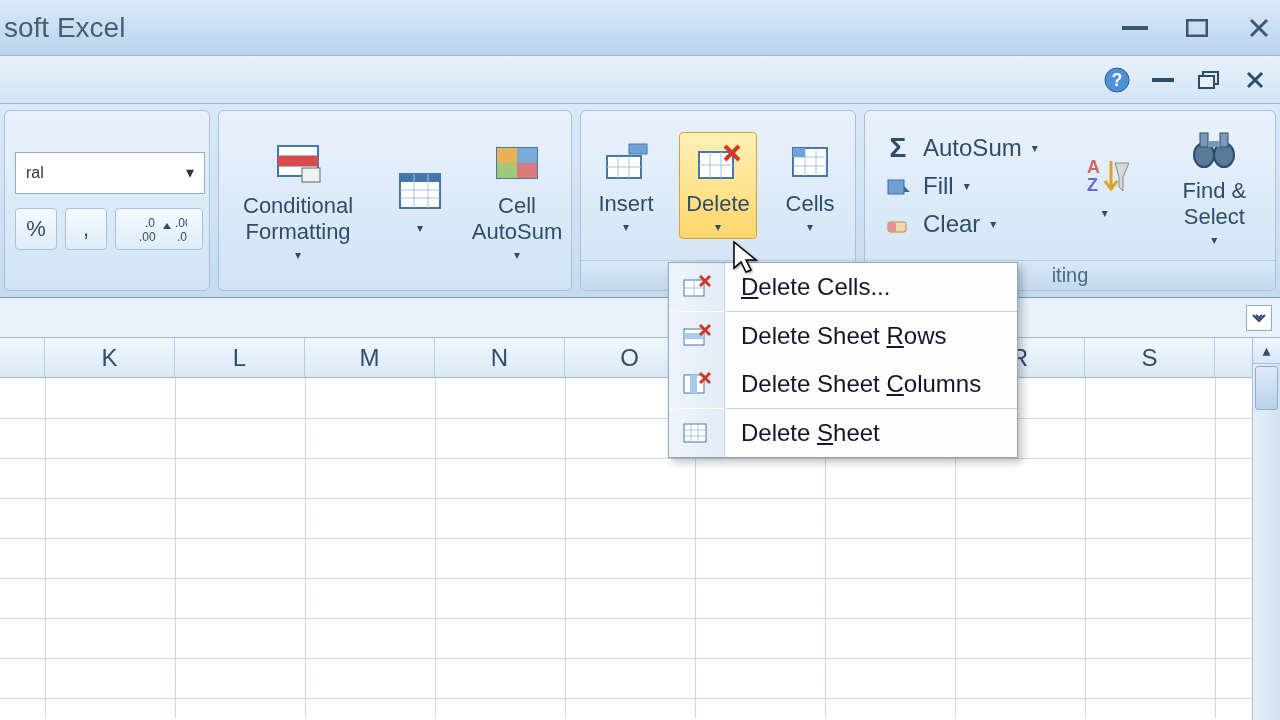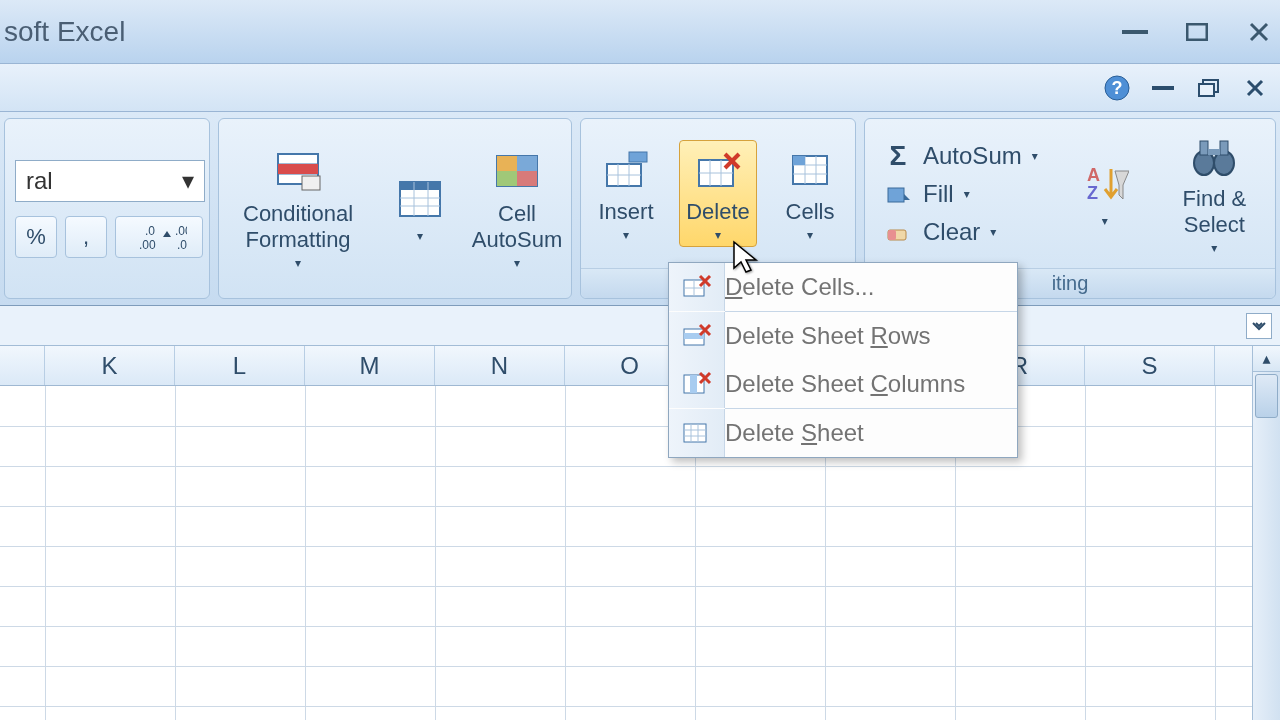--- a/index.html
+++ b/index.html
@@ -1,18 +1,18 @@
 <!DOCTYPE html>
 <html><head>
 <meta charset="utf-8">
 <style>
 * { margin: 0; padding: 0; box-sizing: border-box; font-family: "Segoe UI", Tahoma, sans-serif; }
 body { background: #cfe0f0; width: 1280px; height: 720px; overflow: hidden; position: relative; }
 
-.titlebar { height: 64px; background: linear-gradient(#dce9f7, #b9d3ee); display: flex; align-items: center; justify-content: space-between; padding: 0 2px 0 0; border-bottom: 1px solid #9ab5d4; }
+.titlebar { height: 56px; background: linear-gradient(#dce9f7, #b9d3ee); display: flex; align-items: center; justify-content: space-between; padding: 0 2px 0 0; border-bottom: 1px solid #9ab5d4; }
 .titlebar .title { font-size: 28px; color: #4a5e73; padding-left: 4px; }
 .win-controls { display: flex; gap: 24px; align-items: center; }
 .win-btn { width: 38px; height: 28px; display: flex; align-items: center; justify-content: center; color: #3b586e; font-size: 20px; }
 
 .subbar { height: 48px; background: linear-gradient(#e8f1fb, #d3e4f5); display: flex; align-items: center; justify-content: flex-end; padding-right: 8px; gap: 12px; border-bottom: 1px solid #9ab5d4; }
 .sub-btn { width: 34px; height: 28px; display: flex; align-items: center; justify-content: center; color: #2b4d6d; }
 
 .ribbon { height: 194px; background: linear-gradient(#dbe9f7, #c6dbf0); display: flex; padding: 6px 0 0 0; border-bottom: 1px solid #7e9cbb; position: relative; }
 .ribbon-group { border: 1px solid #a7c2dd; border-radius: 6px; margin: 0 4px 6px 4px; background: linear-gradient(#e9f2fb, #d1e3f4); display: flex; flex-direction: column; }
 .group-body { flex: 1; display: flex; align-items: center; justify-content: center; padding: 6px 10px; gap: 14px; }
@@ -21,21 +21,21 @@
 
 .big-btn { display: flex; flex-direction: column; align-items: center; justify-content: center; gap: 4px; padding: 4px 6px; border-radius: 4px; min-width: 78px; }
 .big-btn .ico { width: 54px; height: 50px; display:flex; align-items:center; justify-content:center; }
 .big-btn .lbl { font-size: 22px; color: #2f4d6a; text-align: center; line-height: 1.15; }
 .big-btn.active { background: linear-gradient(#fff0b8, #ffd76b); border: 1px solid #d6a23c; }
 .drop-arrow { font-size: 12px; color: #2f4d6a; }
 
 .small-stack { display: flex; flex-direction: column; gap: 6px; }
 .small-btn { display: flex; align-items: center; gap: 10px; padding: 2px 8px; font-size: 24px; color: #2f4d6a; }
 .small-ico { width: 30px; height: 24px; display:flex; align-items:center; justify-content:center; }
-.combo { width: 190px; height: 42px; border: 1px solid #8facc8; background: #fff; display:flex; align-items:center; justify-content:space-between; padding: 0 10px; font-size: 24px; color:#333; }
+.combo { width: 190px; height: 42px; border: 1px solid #8facc8; background: #fff; display:flex; align-items:center; justify-content:space-between; padding: 0 10px; font-size: 16px; color:#333; }
 .num-row { display:flex; gap:8px; }
 .num-btn { width:42px; height:42px; border:1px solid #a7c2dd; background:linear-gradient(#f5faff,#dfecf8); display:flex; align-items:center; justify-content:center; font-size:22px; color:#2f4d6a; border-radius:4px; }
 .num-btn.wide { width:88px; font-size:18px; }
 
 .formula-row { height: 40px; background: #e9f2fb; border-bottom: 1px solid #a2bcd6; display:flex; align-items:center; padding-right:10px; position:relative; }
 .fx-expand { position:absolute; right:8px; width:26px; height:26px; border:1px solid #8facc8; background:#fff; display:flex; align-items:center; justify-content:center; color:#2f4d6a; }
 
 .grid-area { position:relative; background:#fff; height: calc(720px - 56px - 48px - 194px - 40px); }
 .col-headers { display:flex; height:40px; background: linear-gradient(#f1f7fd,#dbe9f7); border-bottom:1px solid #9fb8d2; }
 .col-h { border-right:1px solid #b8cee4; display:flex; align-items:center; justify-content:center; font-size:24px; color:#2f4d6a; width:130px; }
@@ -44,21 +44,21 @@
 .row-line { position:absolute; left:0; right:28px; height:1px; background:#cdd9e6; }
 .col-line { position:absolute; top:0; bottom:0; width:1px; background:#cdd9e6; }
 
 .vscroll { position:absolute; right:0; top:0; width:28px; bottom:0; background:linear-gradient(90deg,#e6eff9,#d1e1f1); border-left:1px solid #a6bfd8; }
 .vscroll .up { position:absolute; top:0; left:0; right:0; height:26px; background:linear-gradient(#f1f7fd,#d8e7f5); border-bottom:1px solid #a6bfd8; display:flex;align-items:center;justify-content:center; color:#2f4d6a; }
 .vscroll .thumb { position:absolute; top:28px; left:2px; right:2px; height:44px; background:linear-gradient(#dfeaf6,#b9d1e9); border:1px solid #8facc8; border-radius:3px; }
 
 .menu { position:absolute; left:668px; top:262px; width:350px; background:#fdfdfd; border:1px solid #8fa7bf; box-shadow: 4px 4px 8px rgba(0,0,0,0.25); z-index:50; }
 .menu-item { display:flex; align-items:center; height:48px; }
 .menu-icon-col { width:56px; height:100%; background:linear-gradient(90deg,#eef4fb,#e2ecf6); border-right:1px solid #c6d6e7; display:flex; align-items:center; justify-content:center; }
-.menu-lbl { font-size:24px; color:#737373; }
+.menu-lbl { padding-left:16px; font-size:24px; color:#0f172a; }
 .menu-sep { height:1px; background:#c6d6e7; margin-left:56px; }
 .u { text-decoration: underline; }
 
 .cursor { position:absolute; left:732px; top:240px; z-index:100; pointer-events:none; }
 .cursor svg { filter: drop-shadow(1px 1px 1px rgba(0,0,0,0.4)); }
 
 svg { display:block; }
 </style>
 </head>
 <body>

